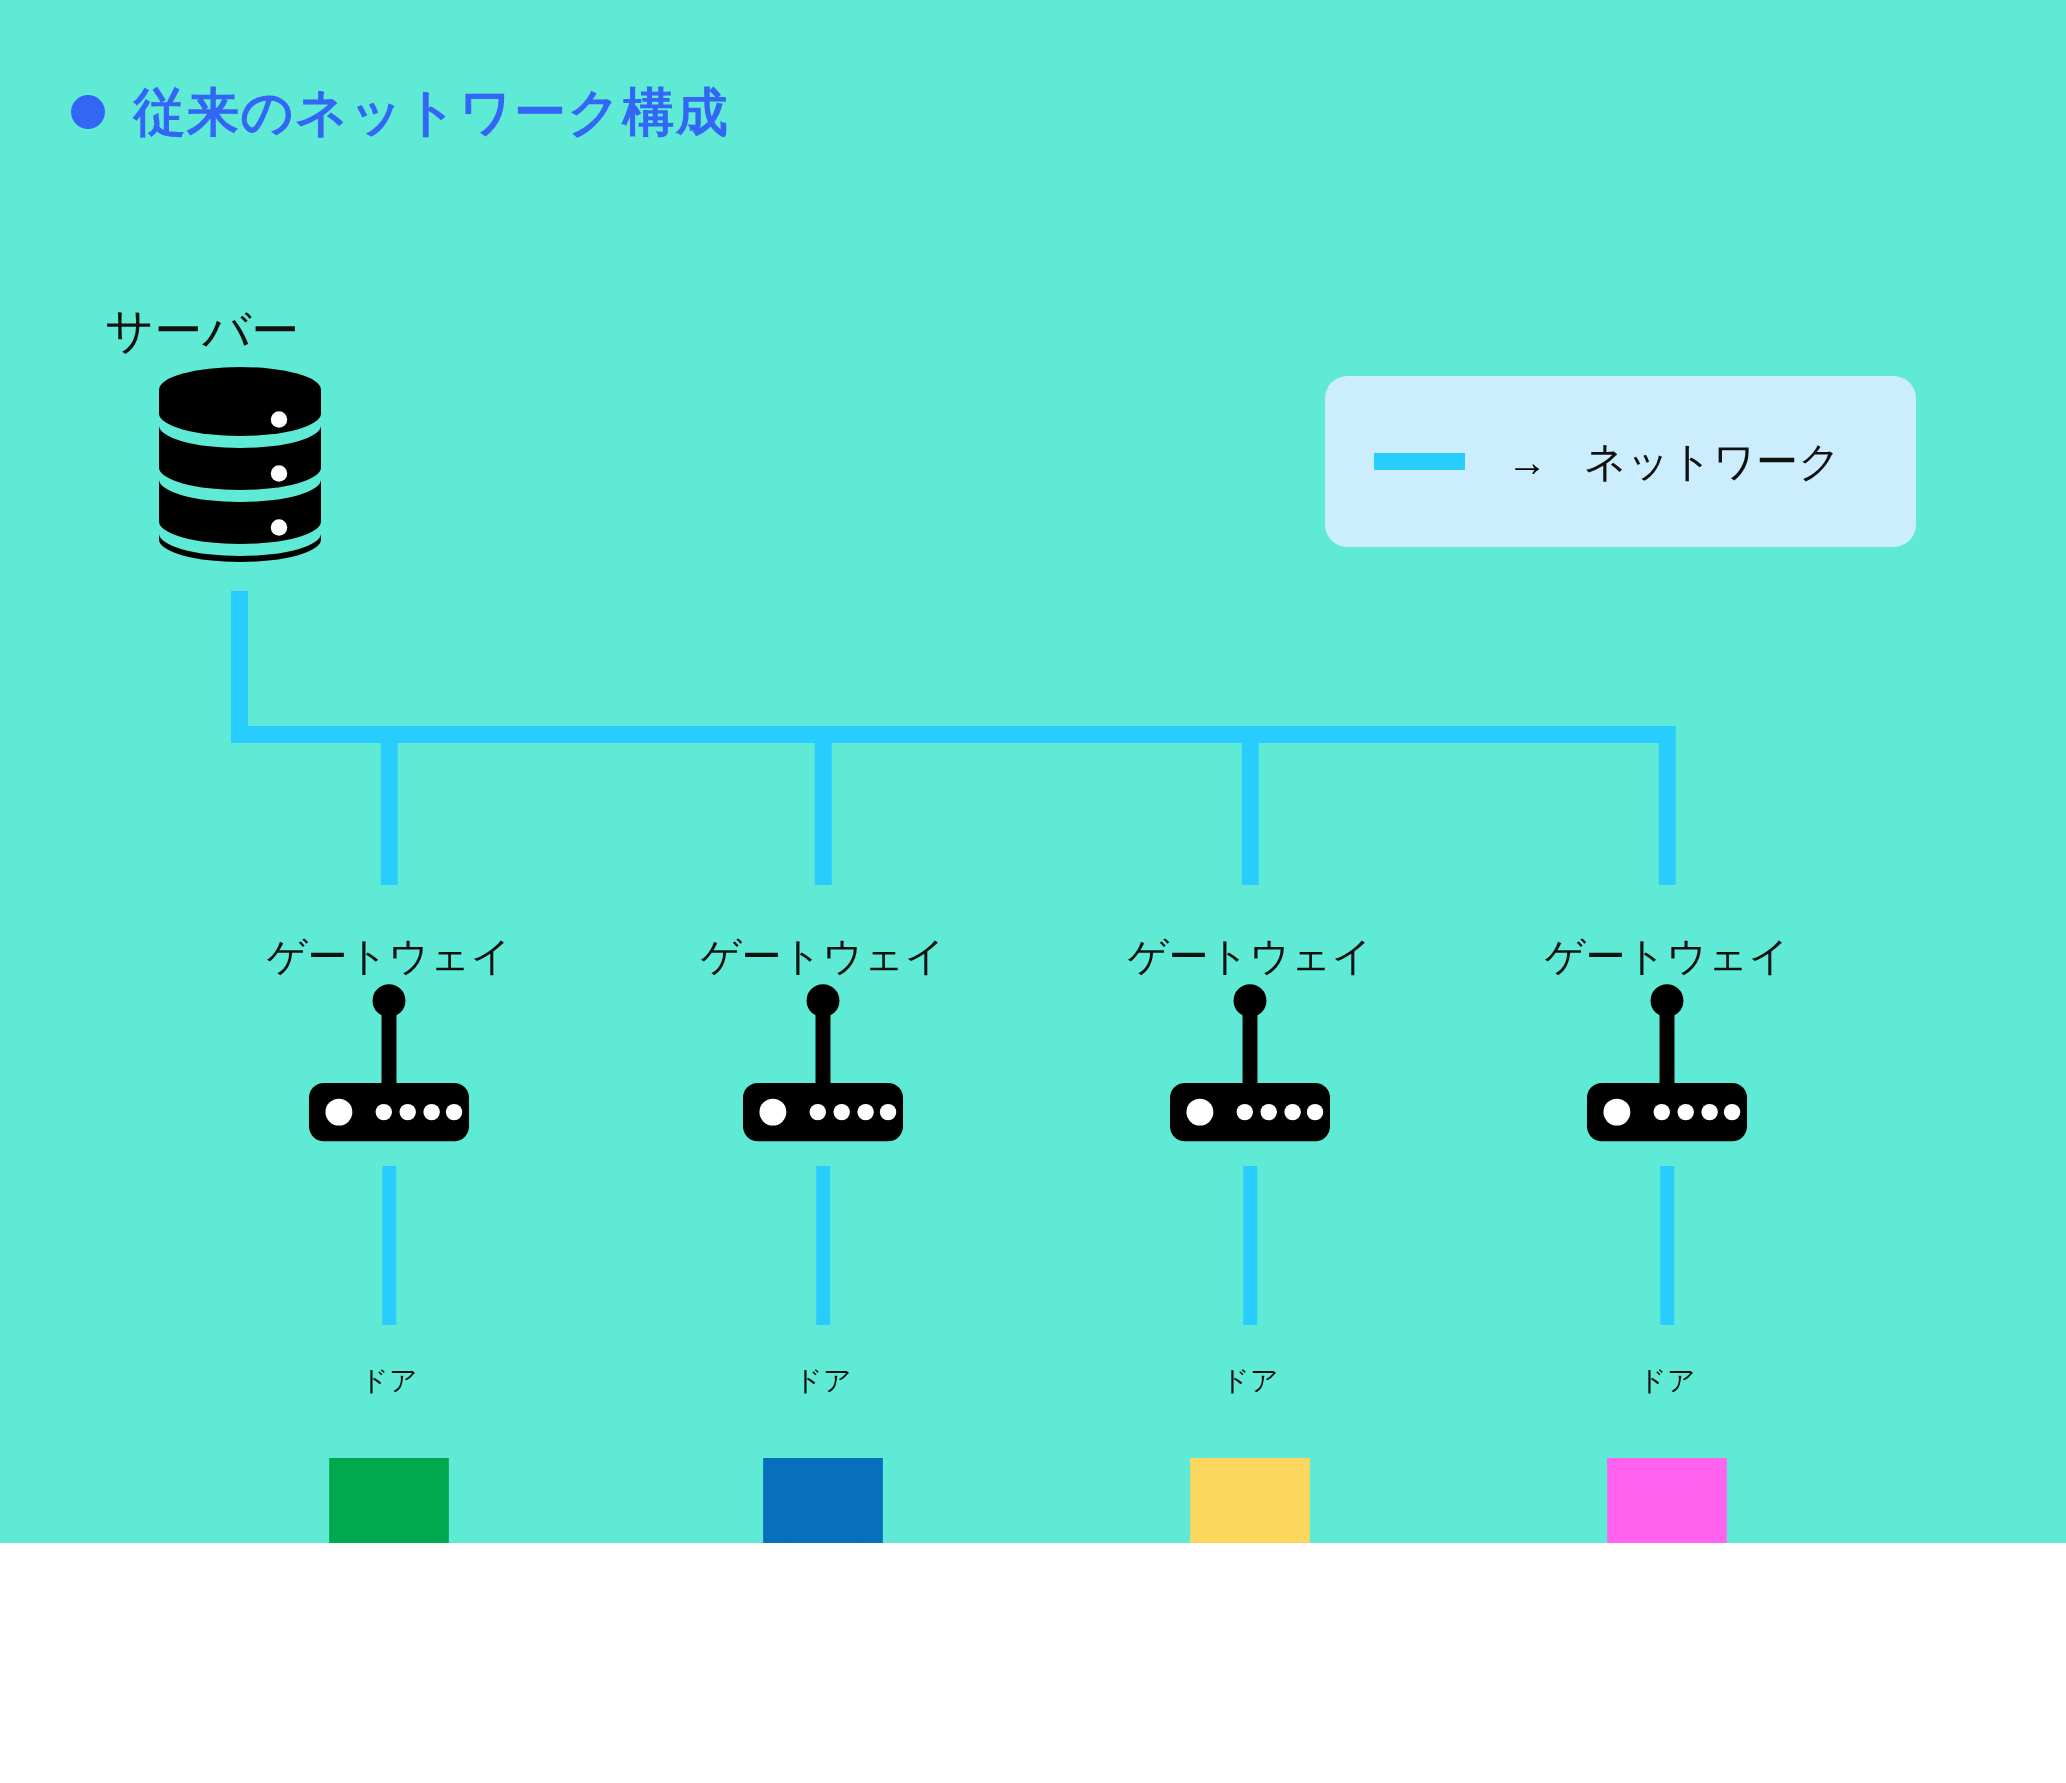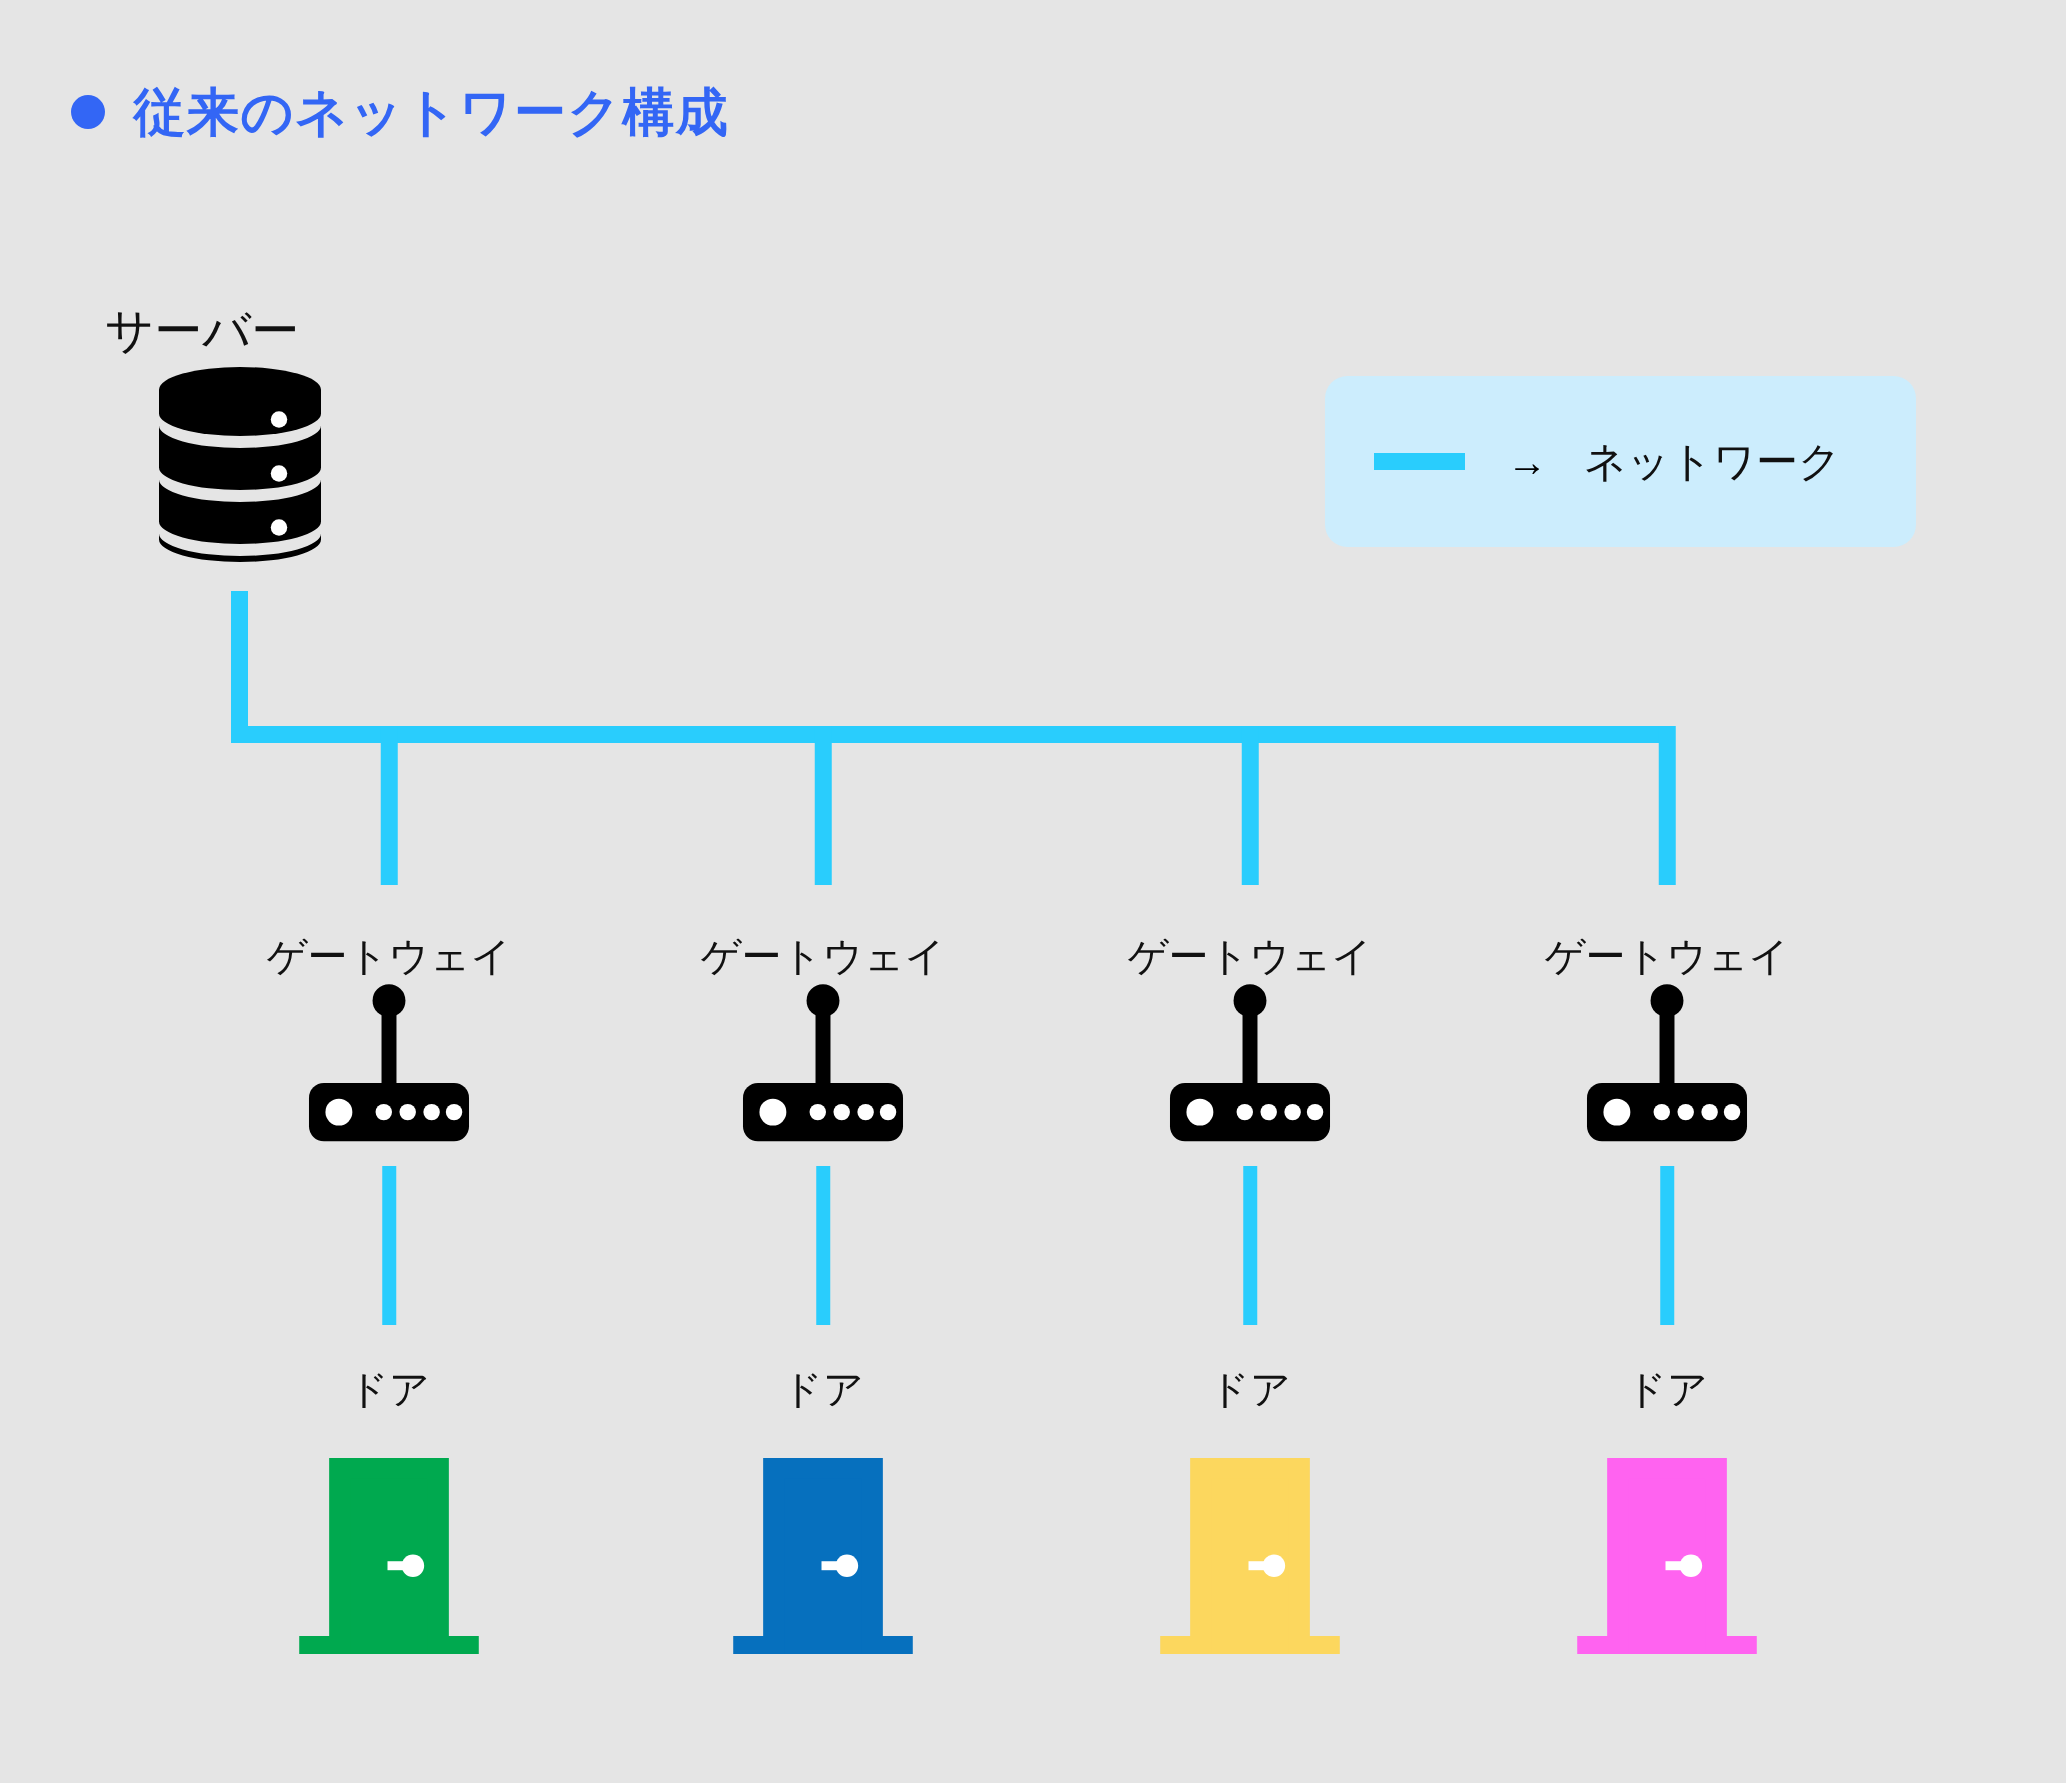--- a/index.html
+++ b/index.html
@@ -1,21 +1,21 @@
 <!DOCTYPE html>
 <html style="font-size:12px"><head>
 <meta charset="utf-8">
 <style>
   html,body{margin:0;padding:0;background:#ffffff;}
   body{
     width:2066px;height:1783px;
     font-family:"Liberation Sans","DejaVu Sans",sans-serif;
     -webkit-font-smoothing:antialiased;
   }
-  #stage{position:relative;width:2066px;height:1783px;overflow:hidden;background:#e5e5e5;}
+  #stage{position:relative;width:2066px;height:1543px;overflow:hidden;background:#5eead4;}
 
   
   #title-row{
     position:absolute;left:71px;top:86px;
     display:flex;align-items:center;gap:28.4px;
   }
   #title-bullet{
     width:34px;height:34px;border-radius:50%;
     background:#3366f5;flex:0 0 auto;
   }
@@ -54,21 +54,21 @@
 
   
   .gw-label{
     position:absolute;top:929px;
     font-size:40px;color:#111;white-space:nowrap;
     transform:translateX(-50%);
   }
   .gw-icon{position:absolute;top:984px;width:172px;height:165px;transform:translateX(-50%);}
   .door-label{
     position:absolute;top:1362px;
-    font-size:40px;color:#111;white-space:nowrap;
+    font-size:28px;color:#111;white-space:nowrap;
     transform:translateX(-50%);
   }
   .door-icon{position:absolute;top:1452px;width:180px;height:202px;transform:translateX(-50%);}
   .gw-door-link{position:absolute;top:1166px;width:13.5px;height:159px;background:#29cdfd;transform:translateX(-50%);}
   .bus-drop{position:absolute;top:726px;width:16.5px;background:#29cdfd;transform:translateX(-50%);}
 </style>
 </head>
 <body>
 
 <div id="stage">

